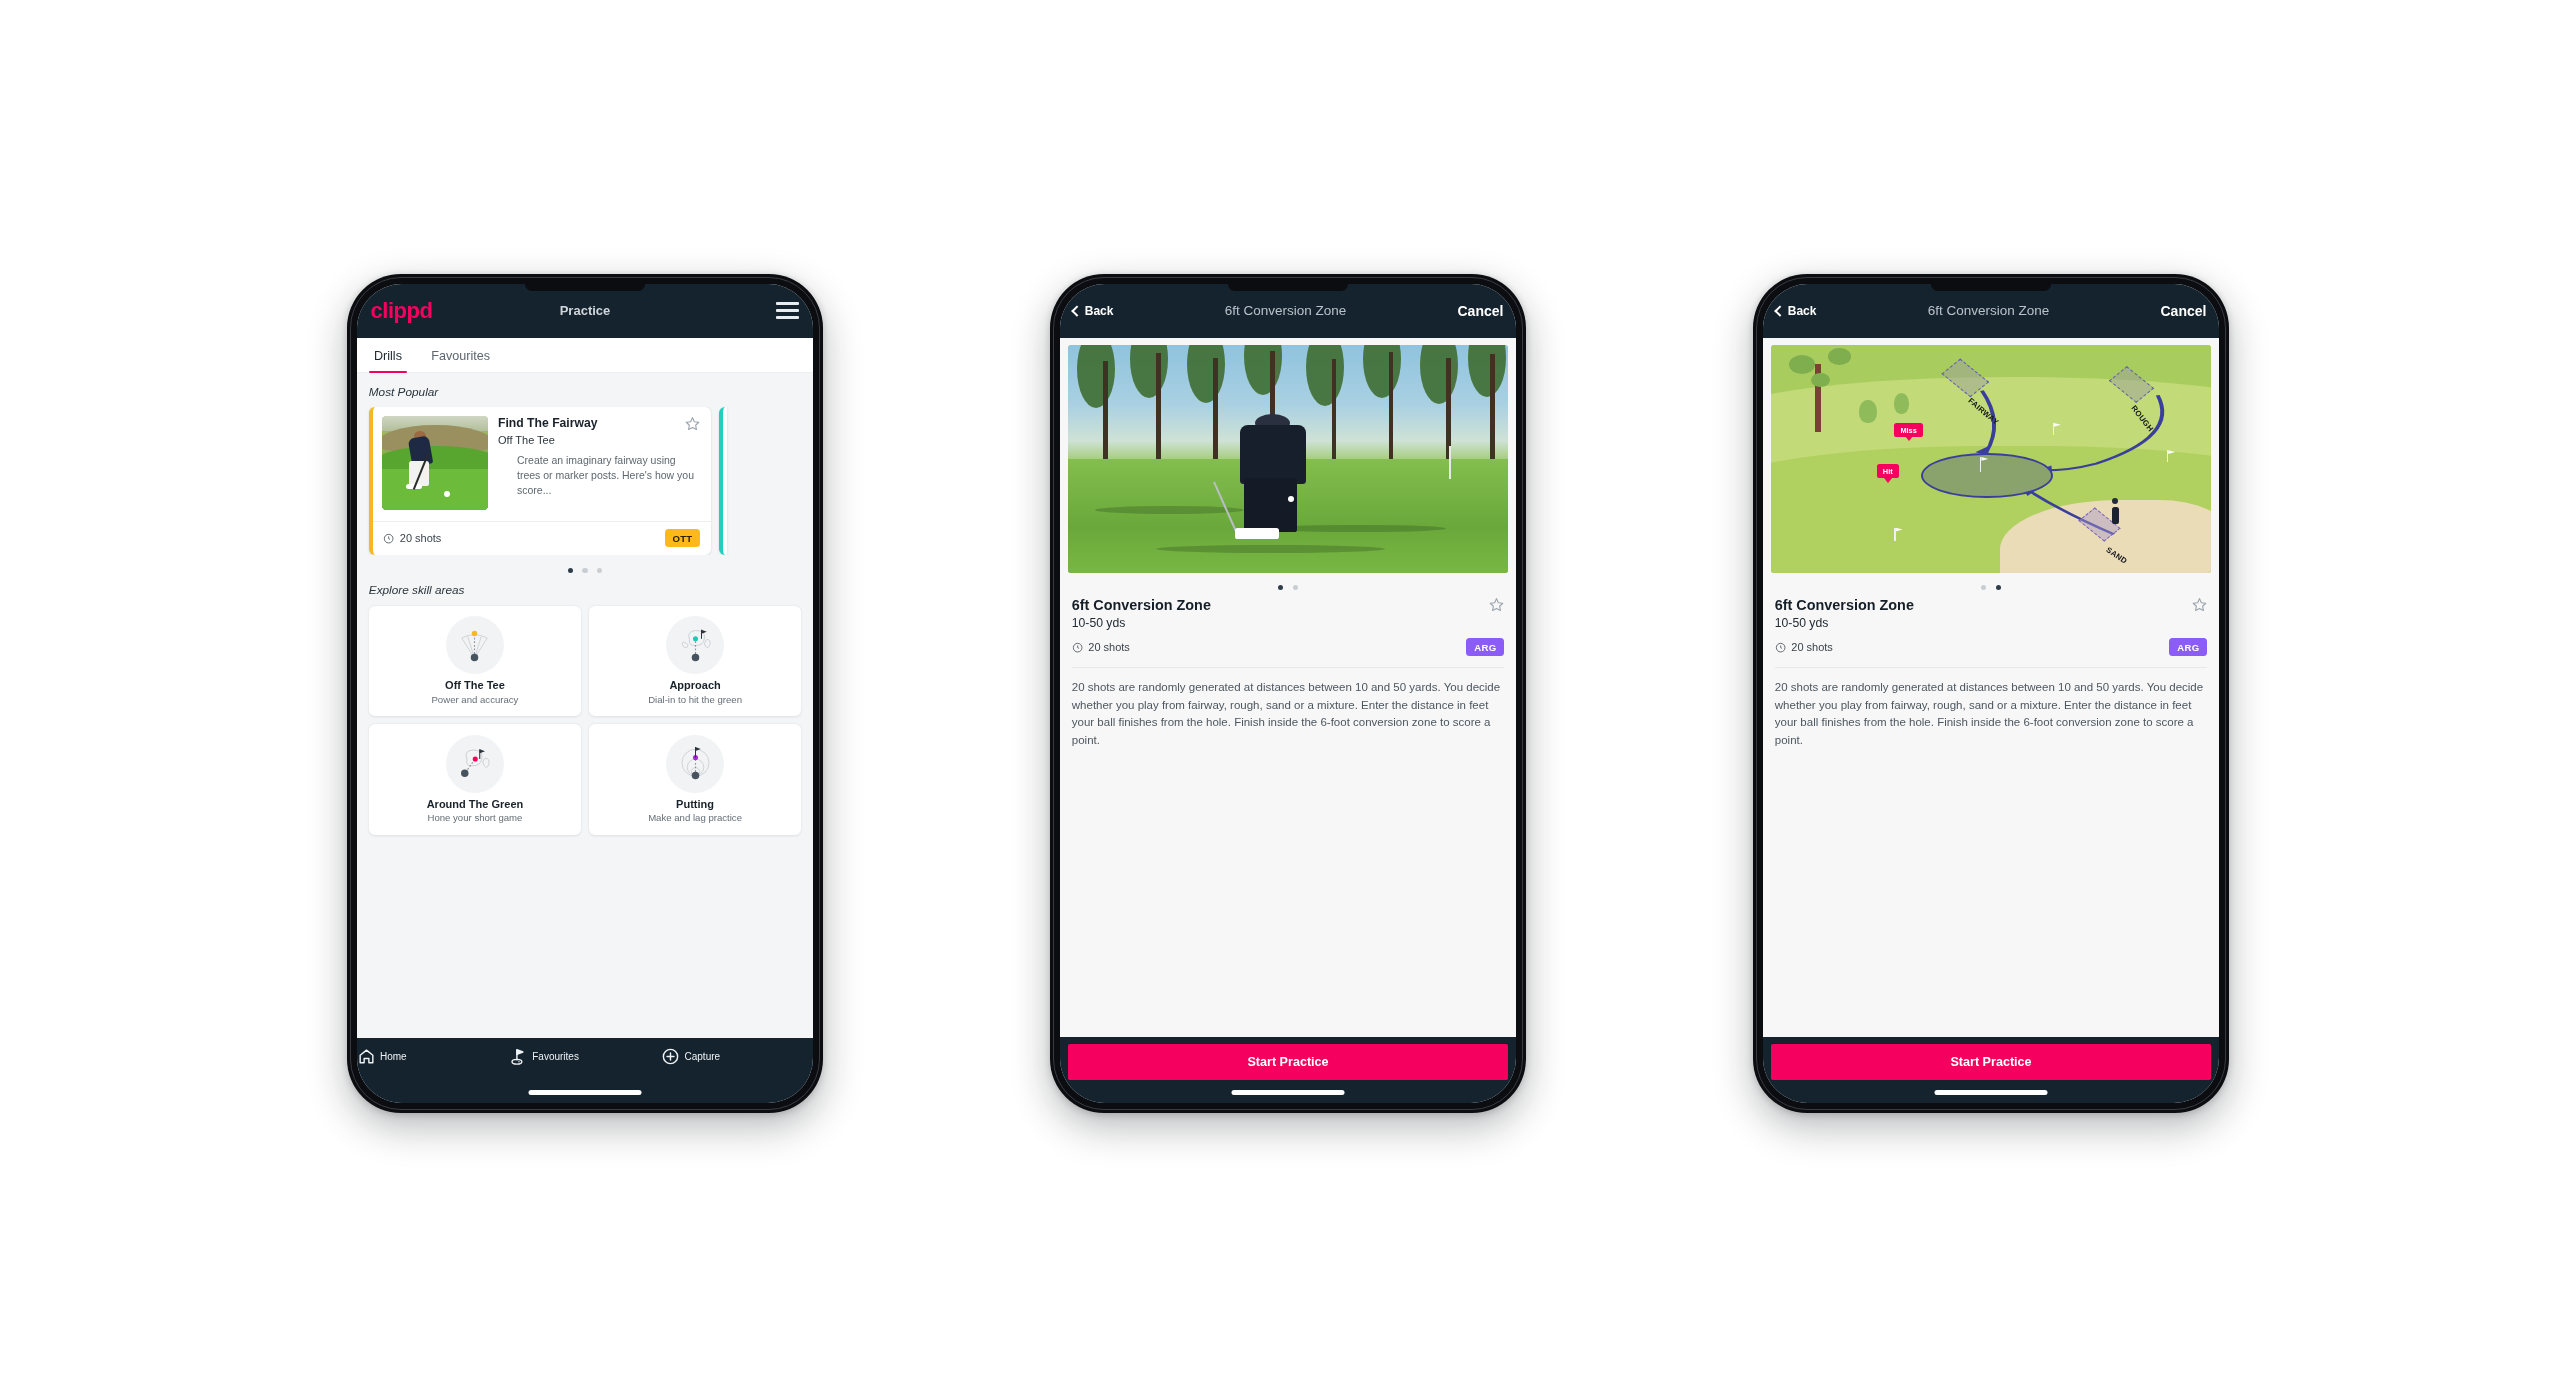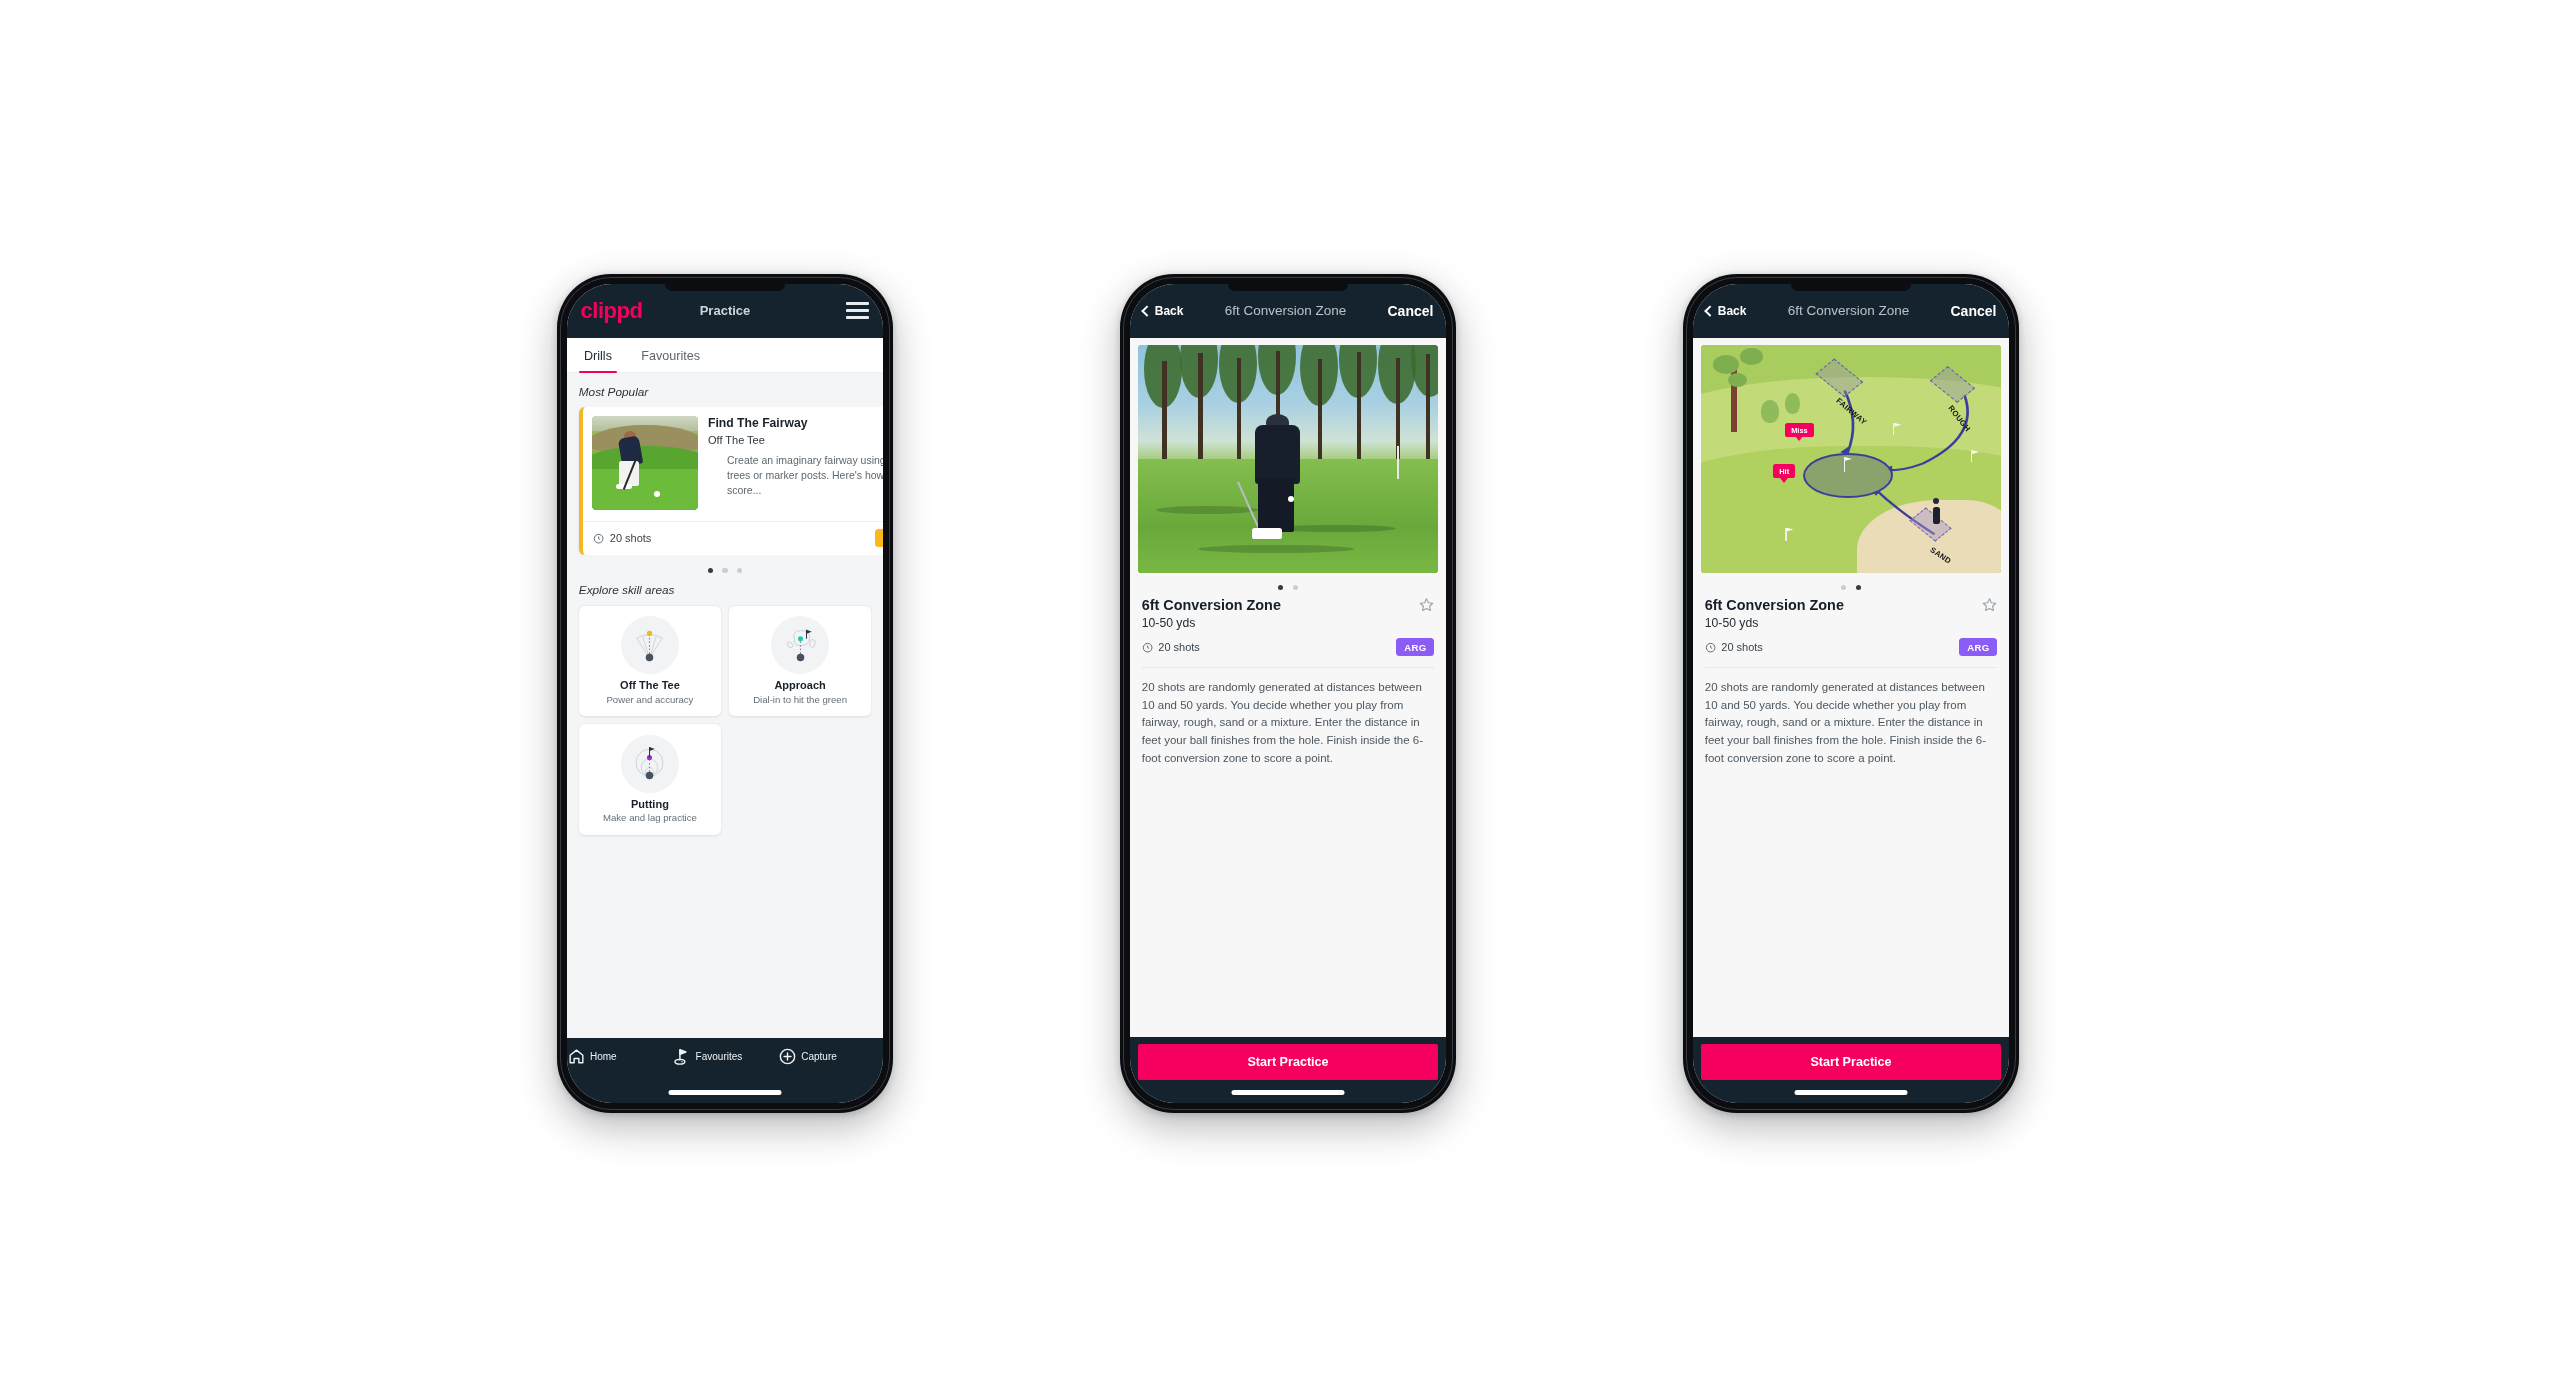--- a/index.html
+++ b/index.html
@@ -14,21 +14,21 @@
     width: 2576px; height: 1387px;
     display: flex;
     align-items: center;
     justify-content: center;
     gap: 227px;
   }
 
   
   .phone {
     position: relative;
-    width: 336px;
+    width: 476px;
     height: 839px;
     background: #0b0d10;
     border-radius: 54px;
     padding: 9.6px;
     box-shadow: 0 14px 38px rgba(20,22,30,0.30), 0 1.7px 7px rgba(20,22,30,0.18);
     flex: 0 0 auto;
   }
   .phone::after {
     content:"";
     position:absolute; inset:2.6px;
@@ -467,20 +467,35 @@
                   <circle cx="30" cy="46" r="5" fill="#46525e"></circle>
                   <circle cx="30" cy="21" r="3.4" fill="#1fc9b6"></circle>
                   <line x1="38" y1="9" x2="38" y2="21" stroke="#2b343c" stroke-width="1.4"></line>
                   <path d="M38 9 L45 11.6 L38 14.2Z" fill="#2b343c"></path>
                 </svg>
               </div>
               <div class="skill-name">Approach</div>
               <div class="skill-desc">Dial-in to hit the green</div>
             </div>
 
+            <div class="skill-card">
+              <div class="skill-ico">
+                <svg viewBox="0 0 60 60">
+                  <path d="M20 24 Q15 13 28 12 Q41 12 40 22 Q39 33 28 33 Q17 34 20 24Z" fill="none" stroke="#c8cdd2" stroke-width="1.2"></path>
+                  <path d="M44 23 Q51 23 49 31 Q47 38 43 33 Q39 28 44 23Z" fill="none" stroke="#c8cdd2" stroke-width="1.2"></path>
+                  <line x1="18" y1="42" x2="30" y2="25" stroke="#8d969e" stroke-width="1.5" stroke-dasharray="2.4 2.4"></line>
+                  <circle cx="17" cy="43" r="5" fill="#46525e"></circle>
+                  <circle cx="31" cy="24" r="3.4" fill="#f5005e"></circle>
+                  <line x1="37" y1="11" x2="37" y2="24" stroke="#2b343c" stroke-width="1.4"></line>
+                  <path d="M37 11 L44 13.6 L37 16.2Z" fill="#2b343c"></path>
+                </svg>
+              </div>
+              <div class="skill-name">Around The Green</div>
+              <div class="skill-desc">Hone your short game</div>
+            </div>
 
             <div class="skill-card">
               <div class="skill-ico">
                 <svg viewBox="0 0 60 60">
                   <circle cx="30" cy="29" r="18" fill="none" stroke="#c8cdd2" stroke-width="1.1"></circle>
                   <circle cx="30" cy="35" r="11" fill="none" stroke="#c8cdd2" stroke-width="1.1"></circle>
                   <circle cx="30" cy="41" r="5.5" fill="none" stroke="#c8cdd2" stroke-width="1.1"></circle>
                   <line x1="30" y1="46" x2="30" y2="22" stroke="#8d969e" stroke-width="1.5" stroke-dasharray="2.4 2.4"></line>
                   <circle cx="30" cy="46" r="5" fill="#46525e"></circle>
                   <circle cx="30" cy="22" r="3.4" fill="#a12ad0"></circle>

